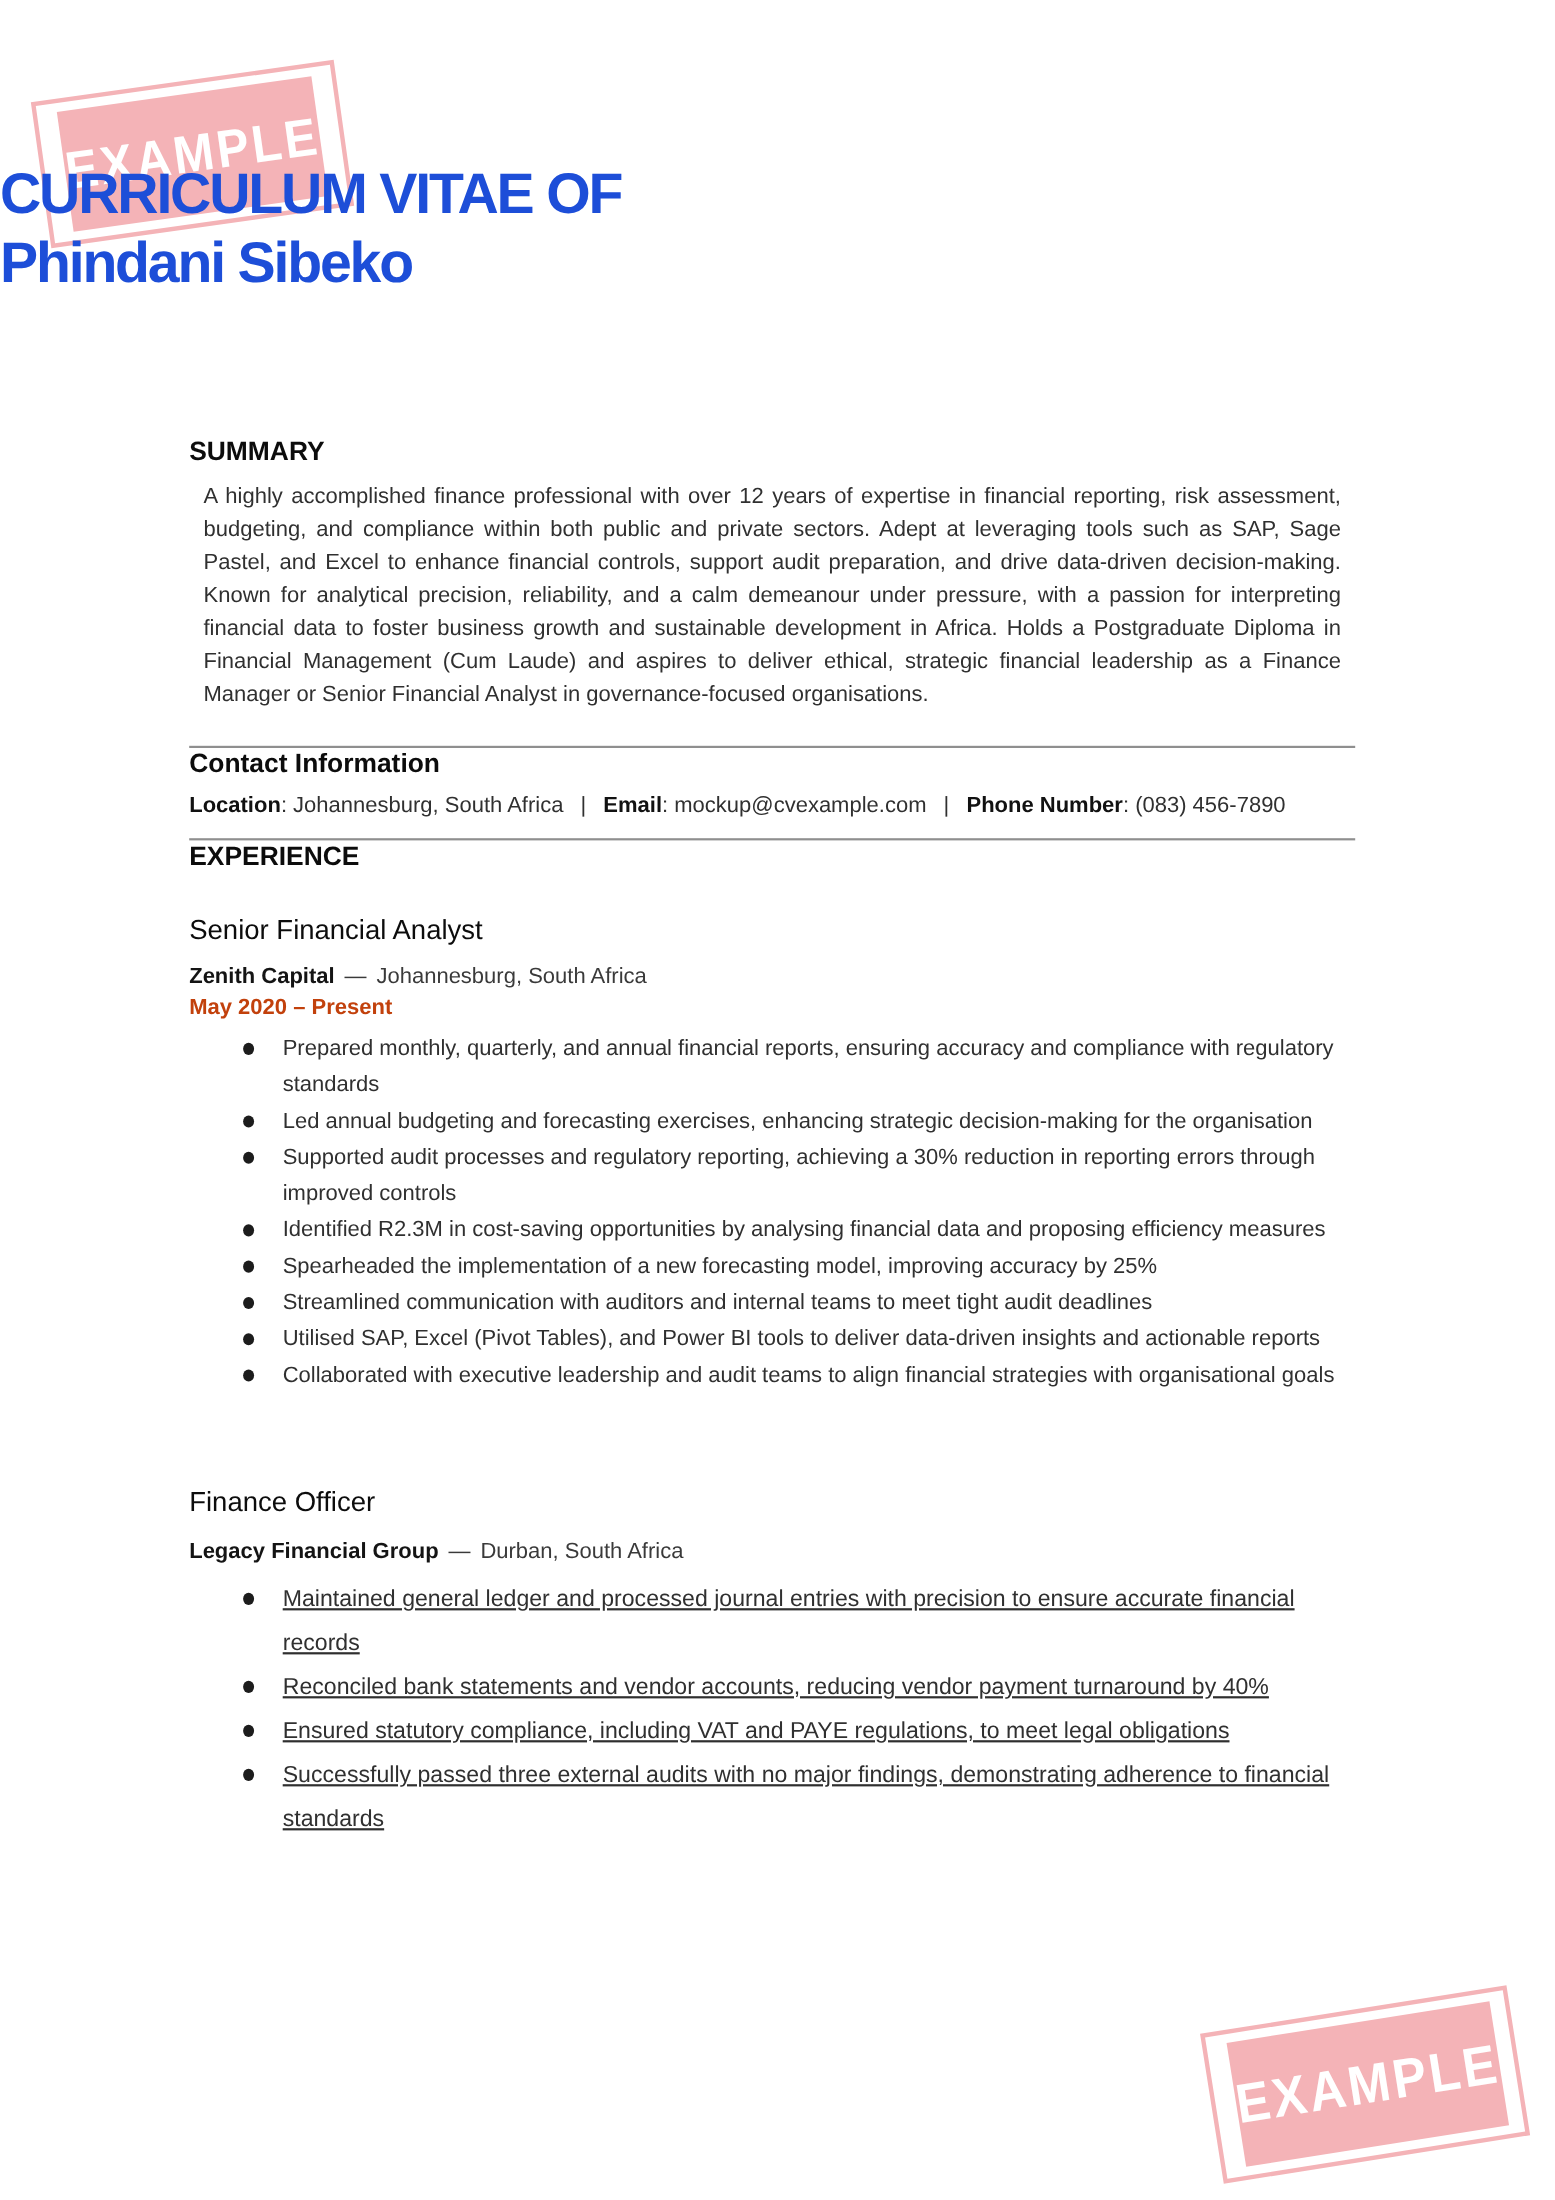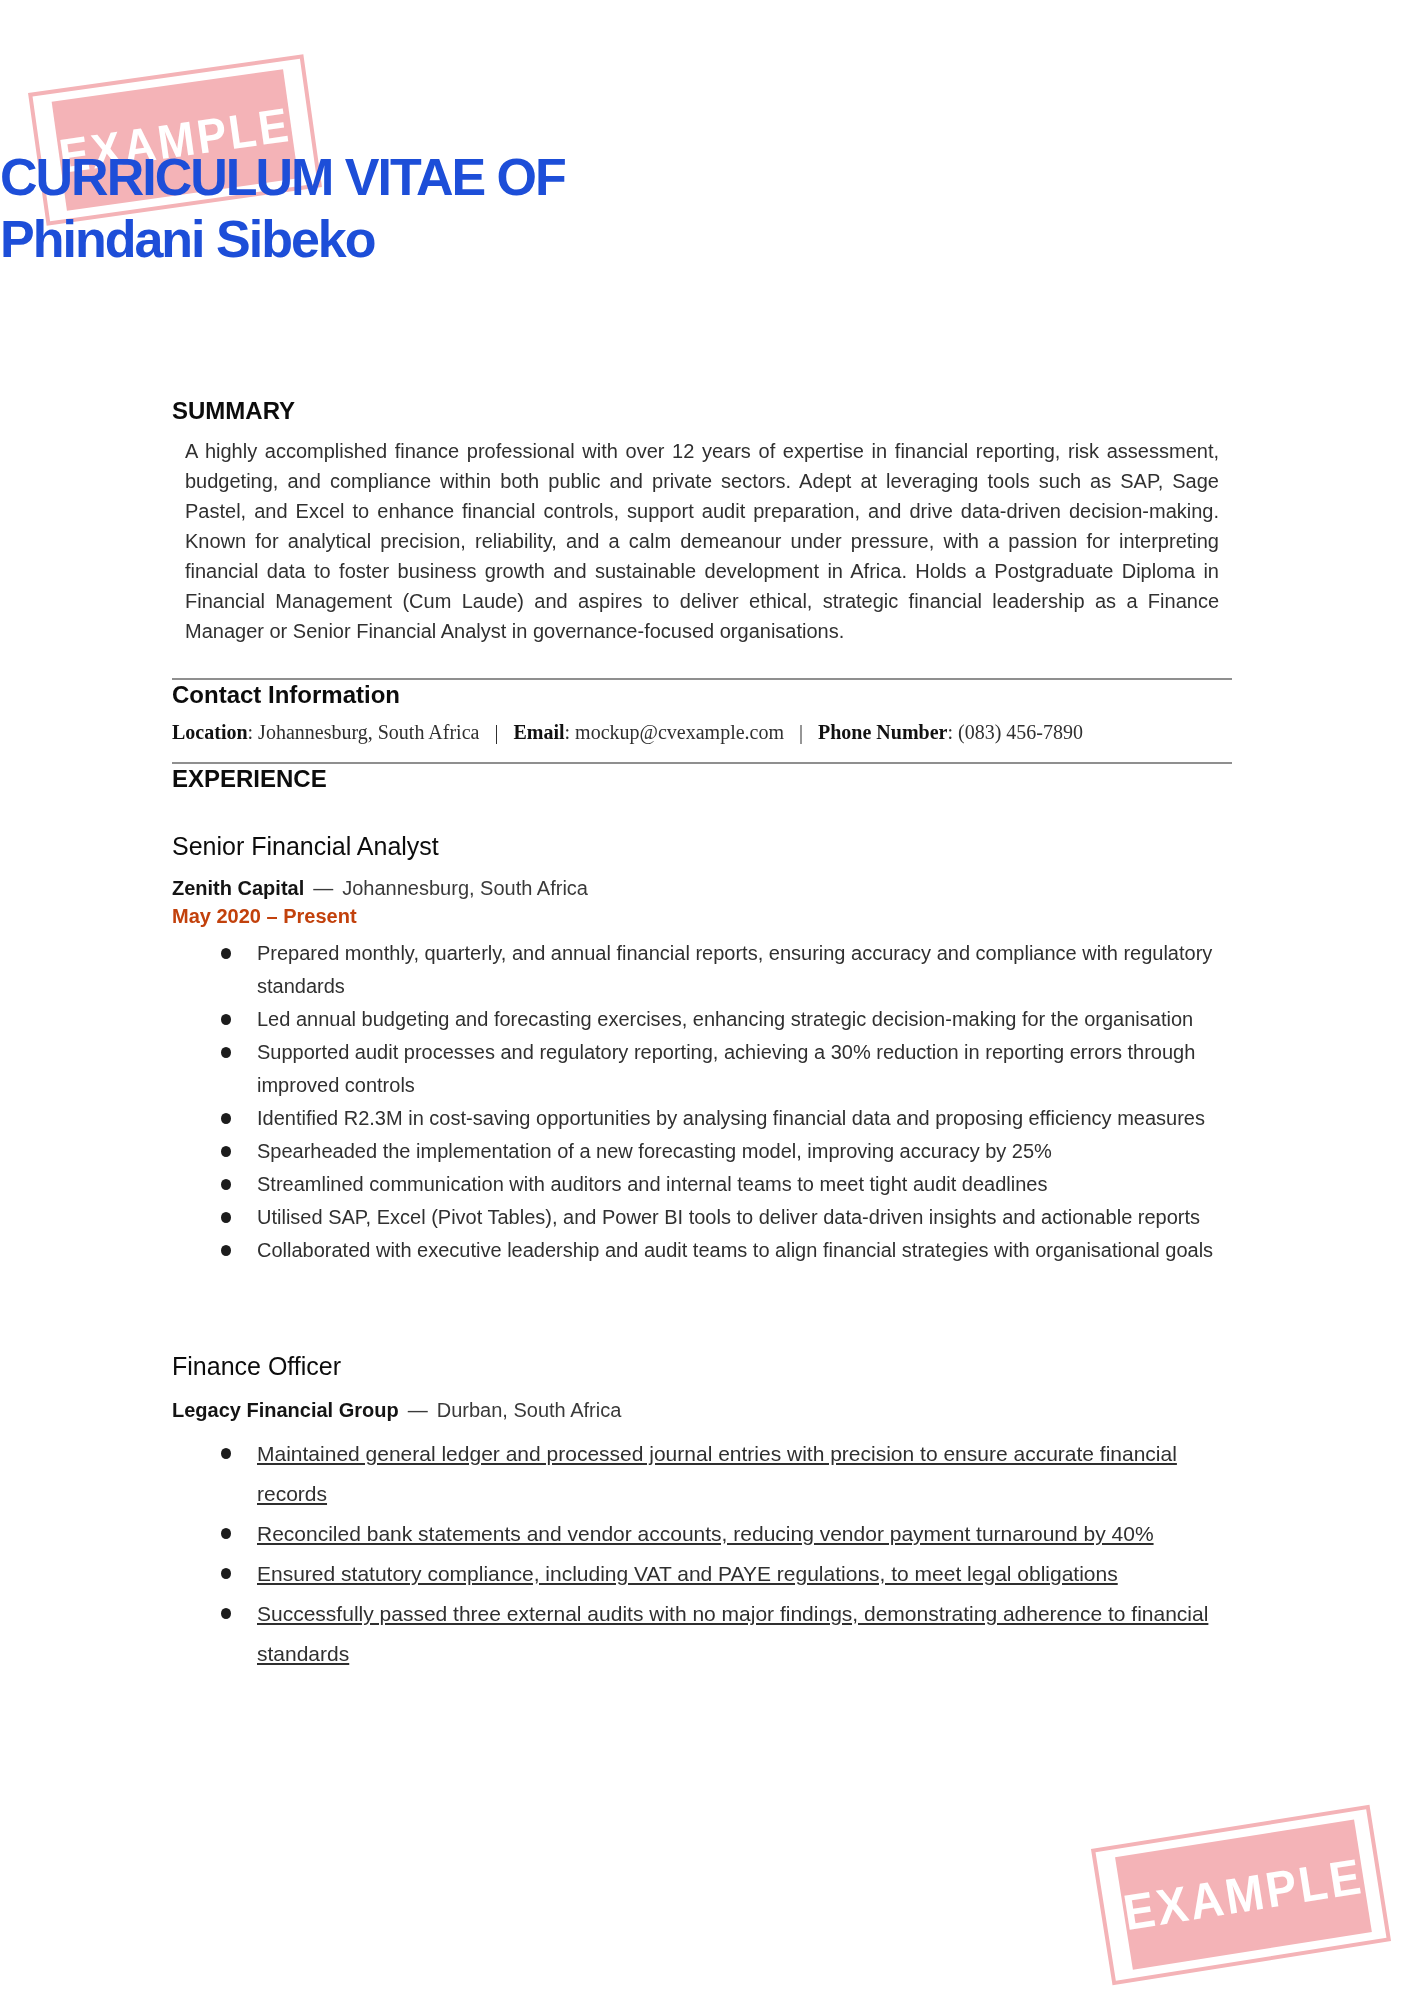--- a/index.html
+++ b/index.html
@@ -47,21 +47,21 @@
   }
   .summary-text {
     margin:10px 13px 0; font-size:20px; line-height:30px;
     text-align:justify; color:#303030;
   }
   .rule {
     height:0; border:none; border-top:2px solid #8f8f8f; margin:32px 0 0;
   }
   .rule-2 { margin-top:15px; }
   .contact-heading { margin-top:18px; }
-  .contact-line { margin:7px 0 0; font-size:20px; line-height:30px; color:#303030;font-family:Liberation Serif, serif; }
+  .contact-line { margin:7px 0 0; font-size:20px; line-height:30px; color:#303030; }
   .contact-line .lbl { font-weight:bold; color:#111; }
   .contact-line .sep { margin:0 10px; color:#303030; }
   .experience-heading { margin-top:25px; }
 
   h3.job-title {
     margin:37px 0 0; font-size:25px; line-height:31px; font-weight:normal; color:#0c0c0c;
   }
   .company-line { margin:13px 0 0; font-size:20px; line-height:27px; color:#3a3a3a; }
   .company-line .company-name { font-weight:bold; color:#141414; }
   .company-line .dash { margin:0 9px; }

